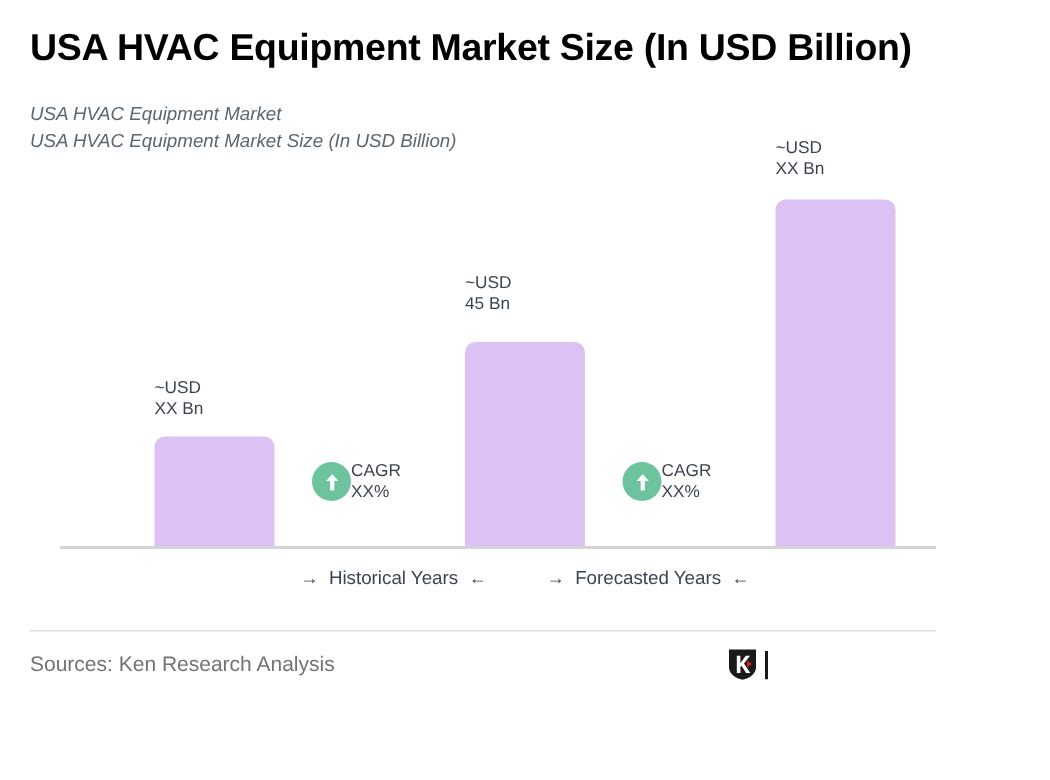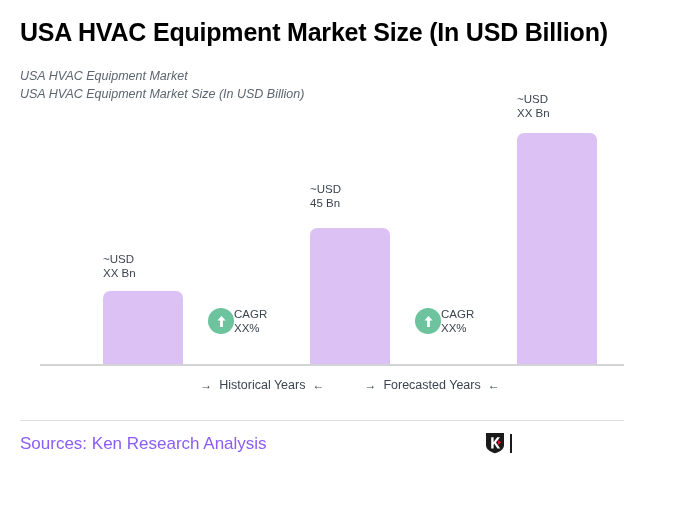--- a/index.html
+++ b/index.html
@@ -124,22 +124,22 @@
     left: 20px;
     top: 420px;
     width: 660px;
     height: 1px;
     background: #dcdfe2;
   }
   #sources-text {
     position: absolute;
     left: 20px;
     top: 434px;
-    font-size: 17px;
-    color: #8b5cf6;
+    font-size: 14px;
+    color: #737373;
     white-space: nowrap;
   }
   #brand-logo {
     position: absolute;
     left: 485px;
     top: 432px;
     display: flex;
     align-items: center;
     gap: 5px;
   }

